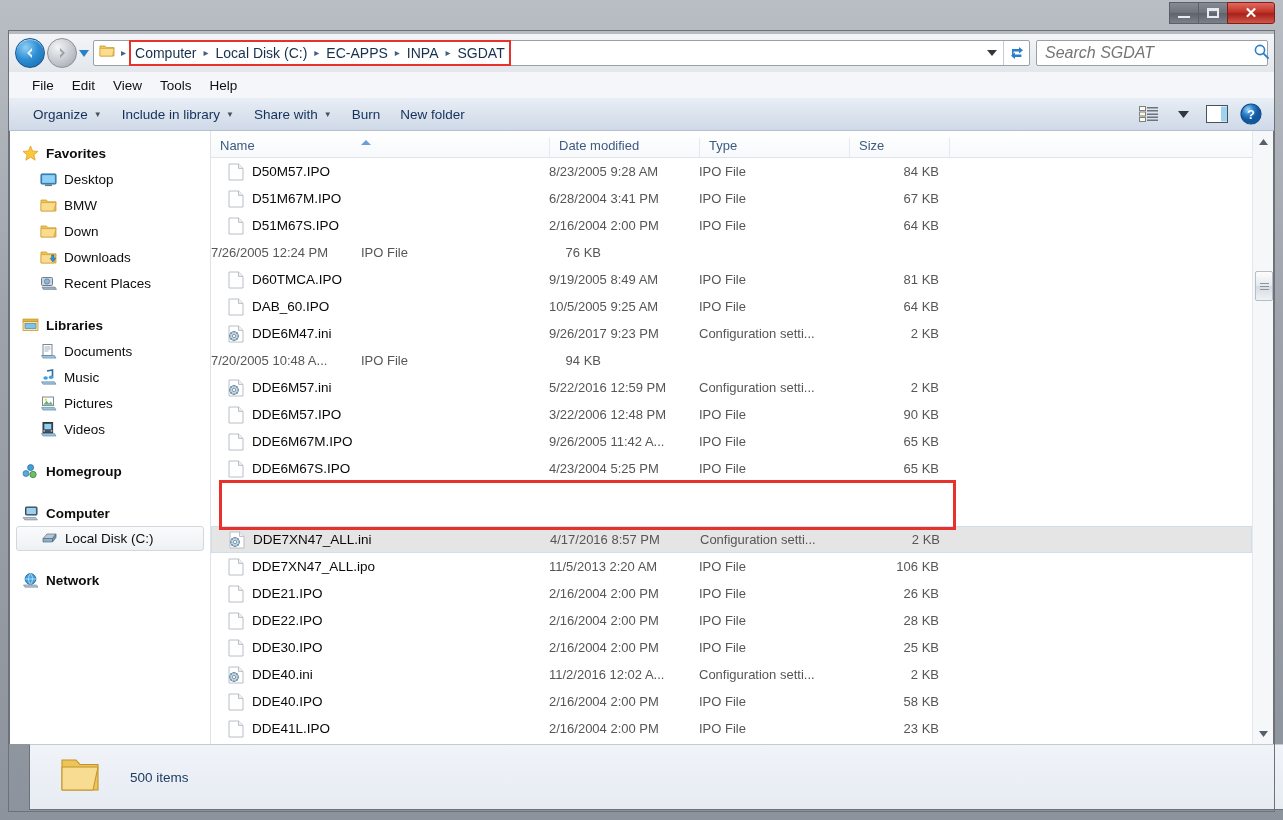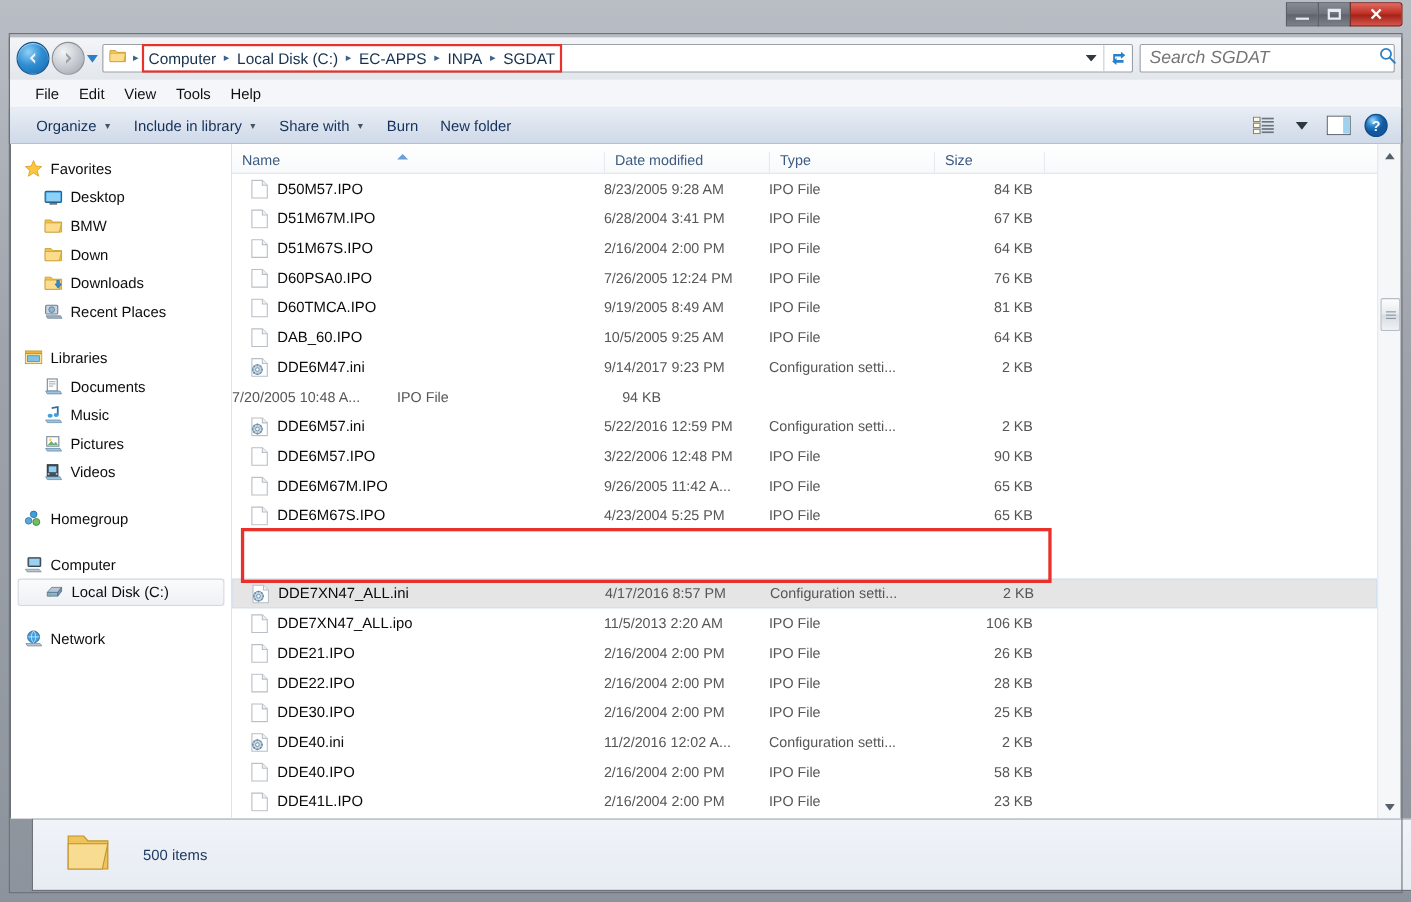--- a/index.html
+++ b/index.html
@@ -162,21 +162,21 @@
   
   #sidebar {
     width: 201px; flex: none; background: #ffffff;
     border-right: 1px solid #dfe3e8;
     padding-top: 9px; overflow: hidden; position: relative;
   }
   .nav-item {
     display: flex; align-items: center; height: 26px;
     padding-left: 30px; gap: 7px; font-size: 13.5px; color: #0d0d0d;
   }
-  .nav-item.root { padding-left: 12px; font-weight: normal; }
+  .nav-item.root { padding-left: 12px; font-weight: bold; }
   .nav-item.child { padding-left: 30px; }
   .nav-item.selected {
     background: linear-gradient(180deg,#fafbfc 0%,#eef1f4 100%);
     border: 1px solid #d2d8de; border-radius: 3px;
     margin: 0 6px 0 6px; padding-left: 24px; height: 25px;
   }
   .nav-spacer { height: 16px; }
   .nav-ico { width: 17px; height: 17px; flex: none; display:block; }
 
   
@@ -602,27 +602,20 @@
                   <path d="M1 1 h9.5 L15 5.4 V17 H1 Z" fill="#ffffff" stroke="#b9bfc6" stroke-width="1"></path>
                   <path d="M10.5 1 V5.4 H15" fill="#eef1f4" stroke="#b9bfc6" stroke-width="1"></path>
                 </svg></span>
               <span>D51M67S.IPO</span>
             </div>
             <div class="fdate">2/16/2004 2:00 PM</div>
             <div class="ftype">IPO File</div>
             <div class="fsize">64 KB</div>
           </div>
           <div class="frow">
-            <div class="fname">
-              <span class="fileicon"><svg width="16" height="18" viewBox="0 0 16 18">
-                  <path d="M1 1 h9.5 L15 5.4 V17 H1 Z" fill="#ffffff" stroke="#b9bfc6" stroke-width="1"></path>
-                  <path d="M10.5 1 V5.4 H15" fill="#eef1f4" stroke="#b9bfc6" stroke-width="1"></path>
-                </svg></span>
-              <span>D60PSA0.IPO</span>
-            </div>
             <div class="fdate">7/26/2005 12:24 PM</div>
             <div class="ftype">IPO File</div>
             <div class="fsize">76 KB</div>
           </div>
           <div class="frow">
             <div class="fname">
               <span class="fileicon"><svg width="16" height="18" viewBox="0 0 16 18">
                   <path d="M1 1 h9.5 L15 5.4 V17 H1 Z" fill="#ffffff" stroke="#b9bfc6" stroke-width="1"></path>
                   <path d="M10.5 1 V5.4 H15" fill="#eef1f4" stroke="#b9bfc6" stroke-width="1"></path>
                 </svg></span>
@@ -650,21 +643,21 @@
                   <path d="M1 1 h9.5 L15 5.4 V17 H1 Z" fill="#ffffff" stroke="#b9bfc6" stroke-width="1"></path>
                   <path d="M10.5 1 V5.4 H15" fill="#eef1f4" stroke="#b9bfc6" stroke-width="1"></path>
                   <g transform="translate(1,6)">
                     <circle cx="5" cy="5" r="4.4" fill="#c3d7e6" stroke="#6d8ca3" stroke-width="0.9"></circle>
                     <circle cx="5" cy="5" r="1.7" fill="#f2f6f9" stroke="#6d8ca3" stroke-width="0.8"></circle>
                     <path d="M5 0 v1.6 M5 8.4 V10 M0 5 h1.6 M8.4 5 H10 M1.5 1.5 l1.2 1.2 M7.3 7.3 l1.2 1.2 M8.5 1.5 l-1.2 1.2 M2.7 7.3 l-1.2 1.2" stroke="#6d8ca3" stroke-width="1.1"></path>
                   </g>
                 </svg></span>
               <span>DDE6M47.ini</span>
             </div>
-            <div class="fdate">9/14/2017 9:23 PM</div>
+            <div class="fdate">9/26/2017 9:23 PM</div>
             <div class="ftype">Configuration setti...</div>
             <div class="fsize">2 KB</div>
           </div>
           <div class="frow">
             <div class="fdate">7/20/2005 10:48 A...</div>
             <div class="ftype">IPO File</div>
             <div class="fsize">94 KB</div>
           </div>
           <div class="frow">
             <div class="fname">

